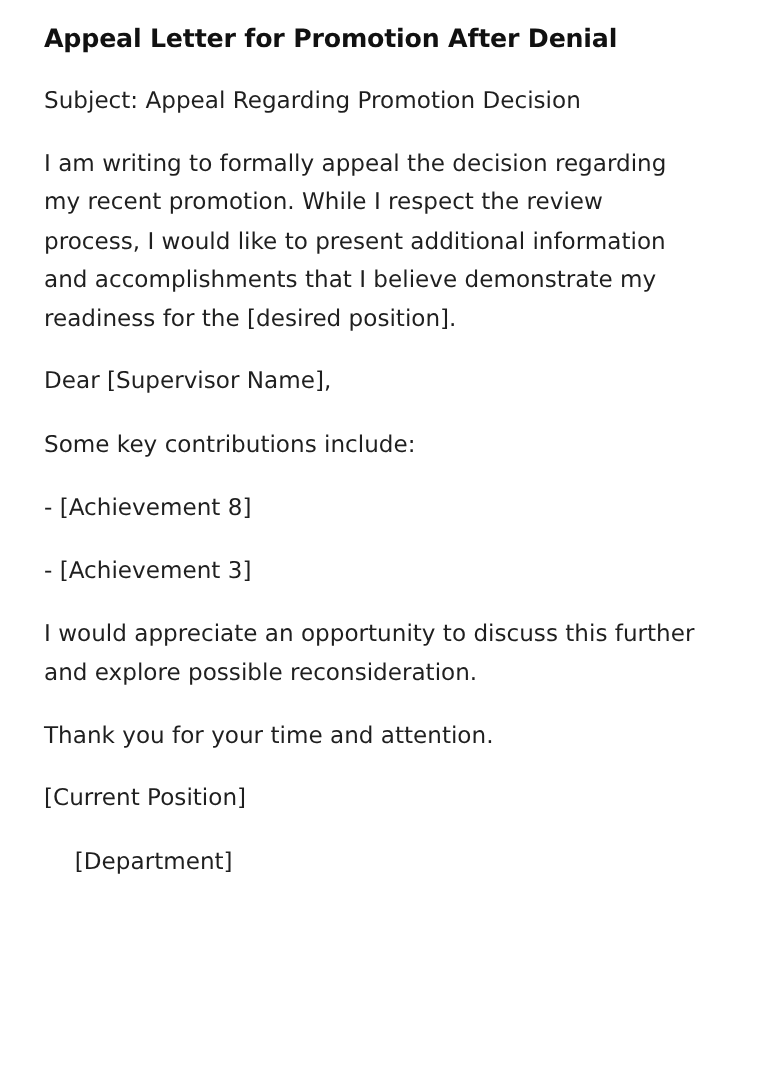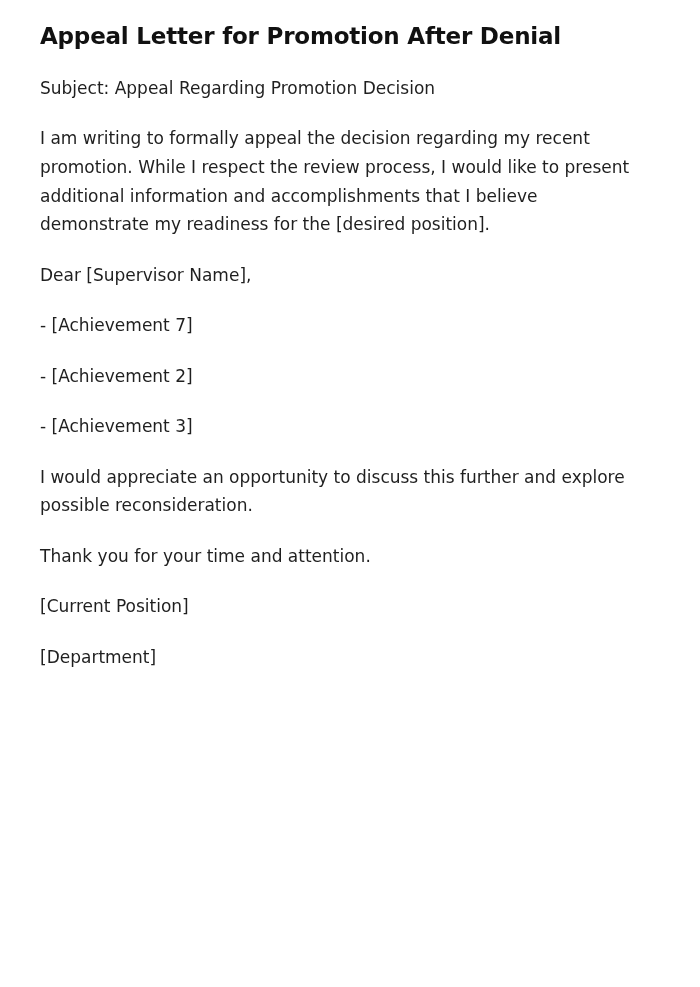--- a/index.html
+++ b/index.html
@@ -20,38 +20,39 @@
   }
   .doc-title {
     font-size: 23px;
     font-weight: bold;
     line-height: 1.3;
     margin: 0 0 22px 0;
     color: #111111;
     letter-spacing: -0.2px;
   }
   .para {
-    font-size: 17px;
+    font-size: 21px;
     line-height: 1.68;
     margin: 0 0 22px 0;
     color: #1f1f1f;
   }
   .para:last-child {
     margin-bottom: 0;
+    margin-left: 28px;
   }
 </style>
 </head>
 <body>
 
 <div class="page">
   <h1 class="doc-title">Appeal Letter for Promotion After Denial</h1>
 
   <p class="para">Subject: Appeal Regarding Promotion Decision</p>
   <p class="para">I am writing to formally appeal the decision regarding my recent promotion. While I respect the review process, I would like to present additional information and accomplishments that I believe demonstrate my readiness for the [desired position].</p>
   <p class="para">Dear [Supervisor Name],</p>
-  <p class="para">- [Achievement 7]</p>
-  <p class="para">- [Achievement 2]</p>
+  <p class="para">Some key contributions include:</p>
+  <p class="para">- [Achievement 8]</p>
   <p class="para">- [Achievement 3]</p>
   <p class="para">I would appreciate an opportunity to discuss this further and explore possible reconsideration.</p>
   <p class="para">Thank you for your time and attention.</p>
   <p class="para">[Current Position]</p>
   <p class="para">[Department]</p>
 </div>
 
 </body></html>

